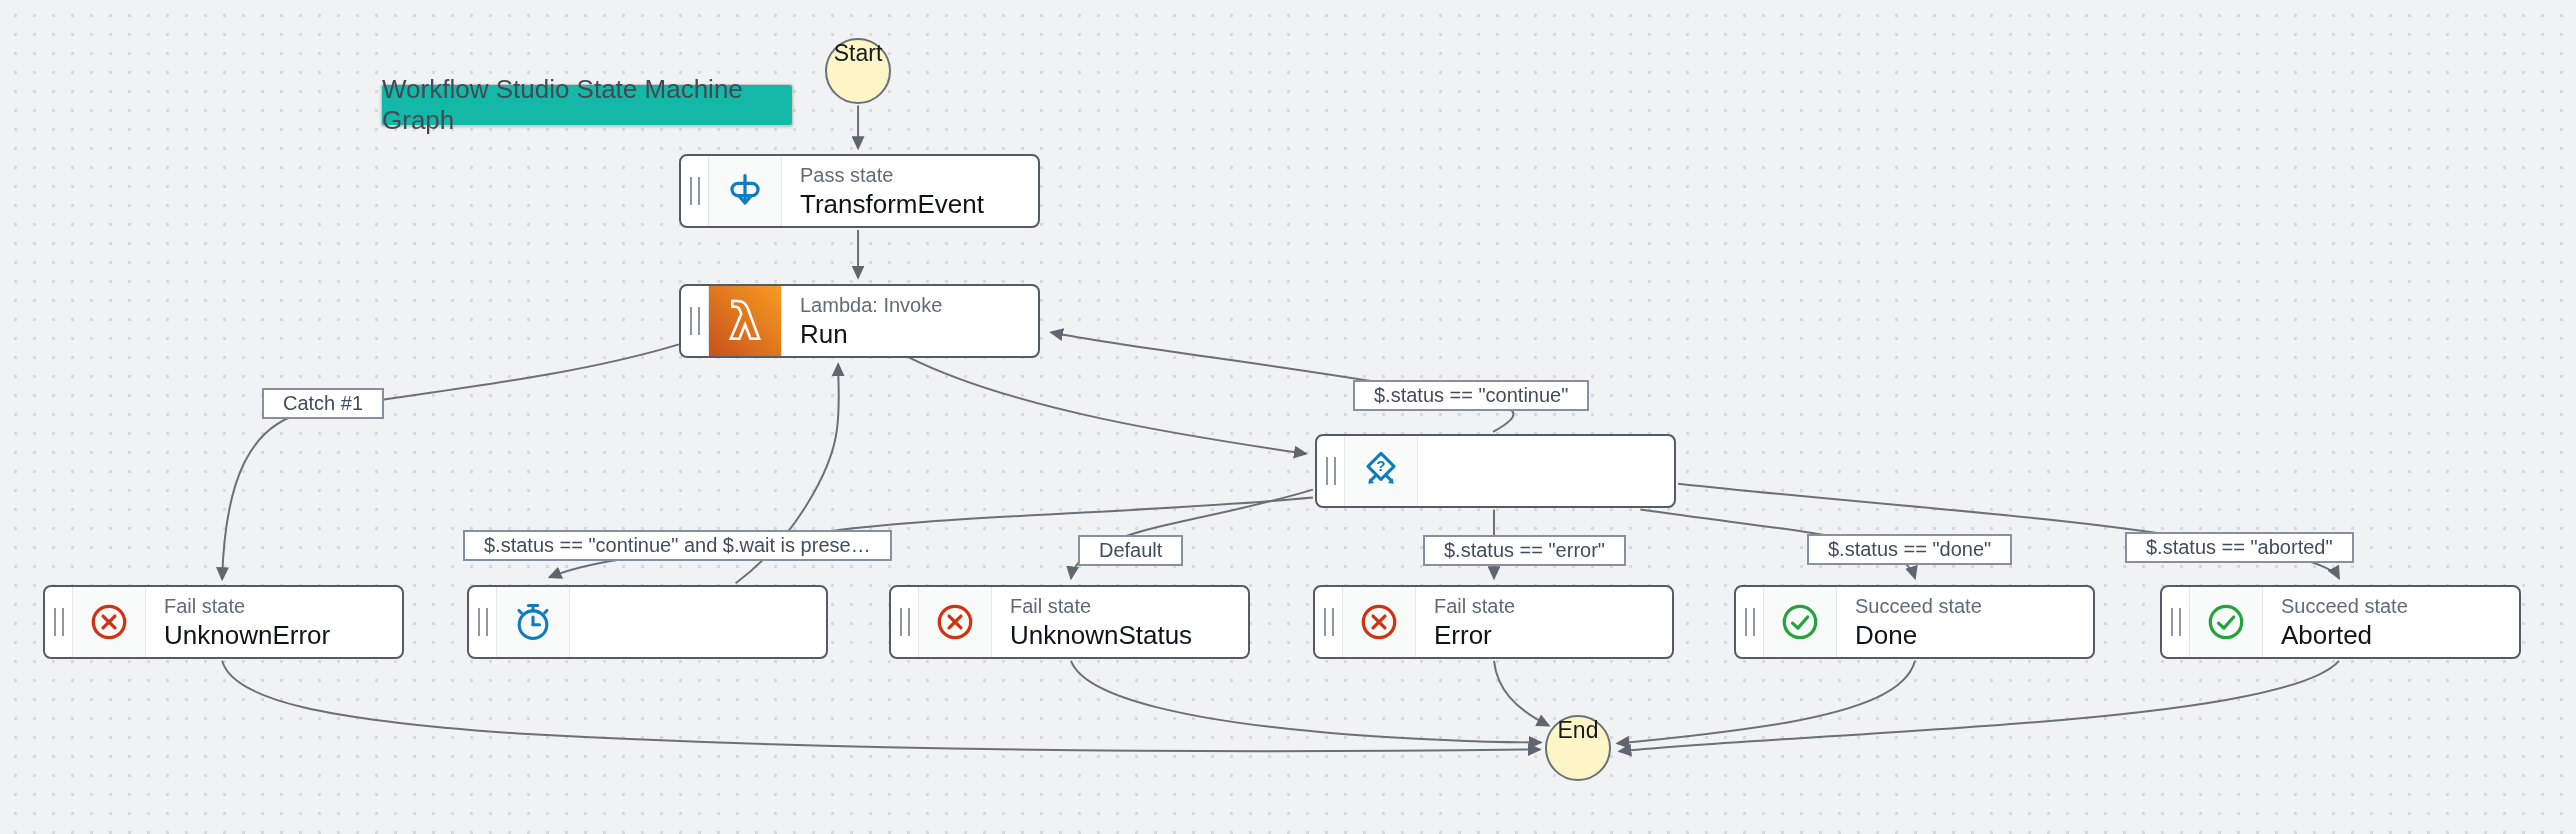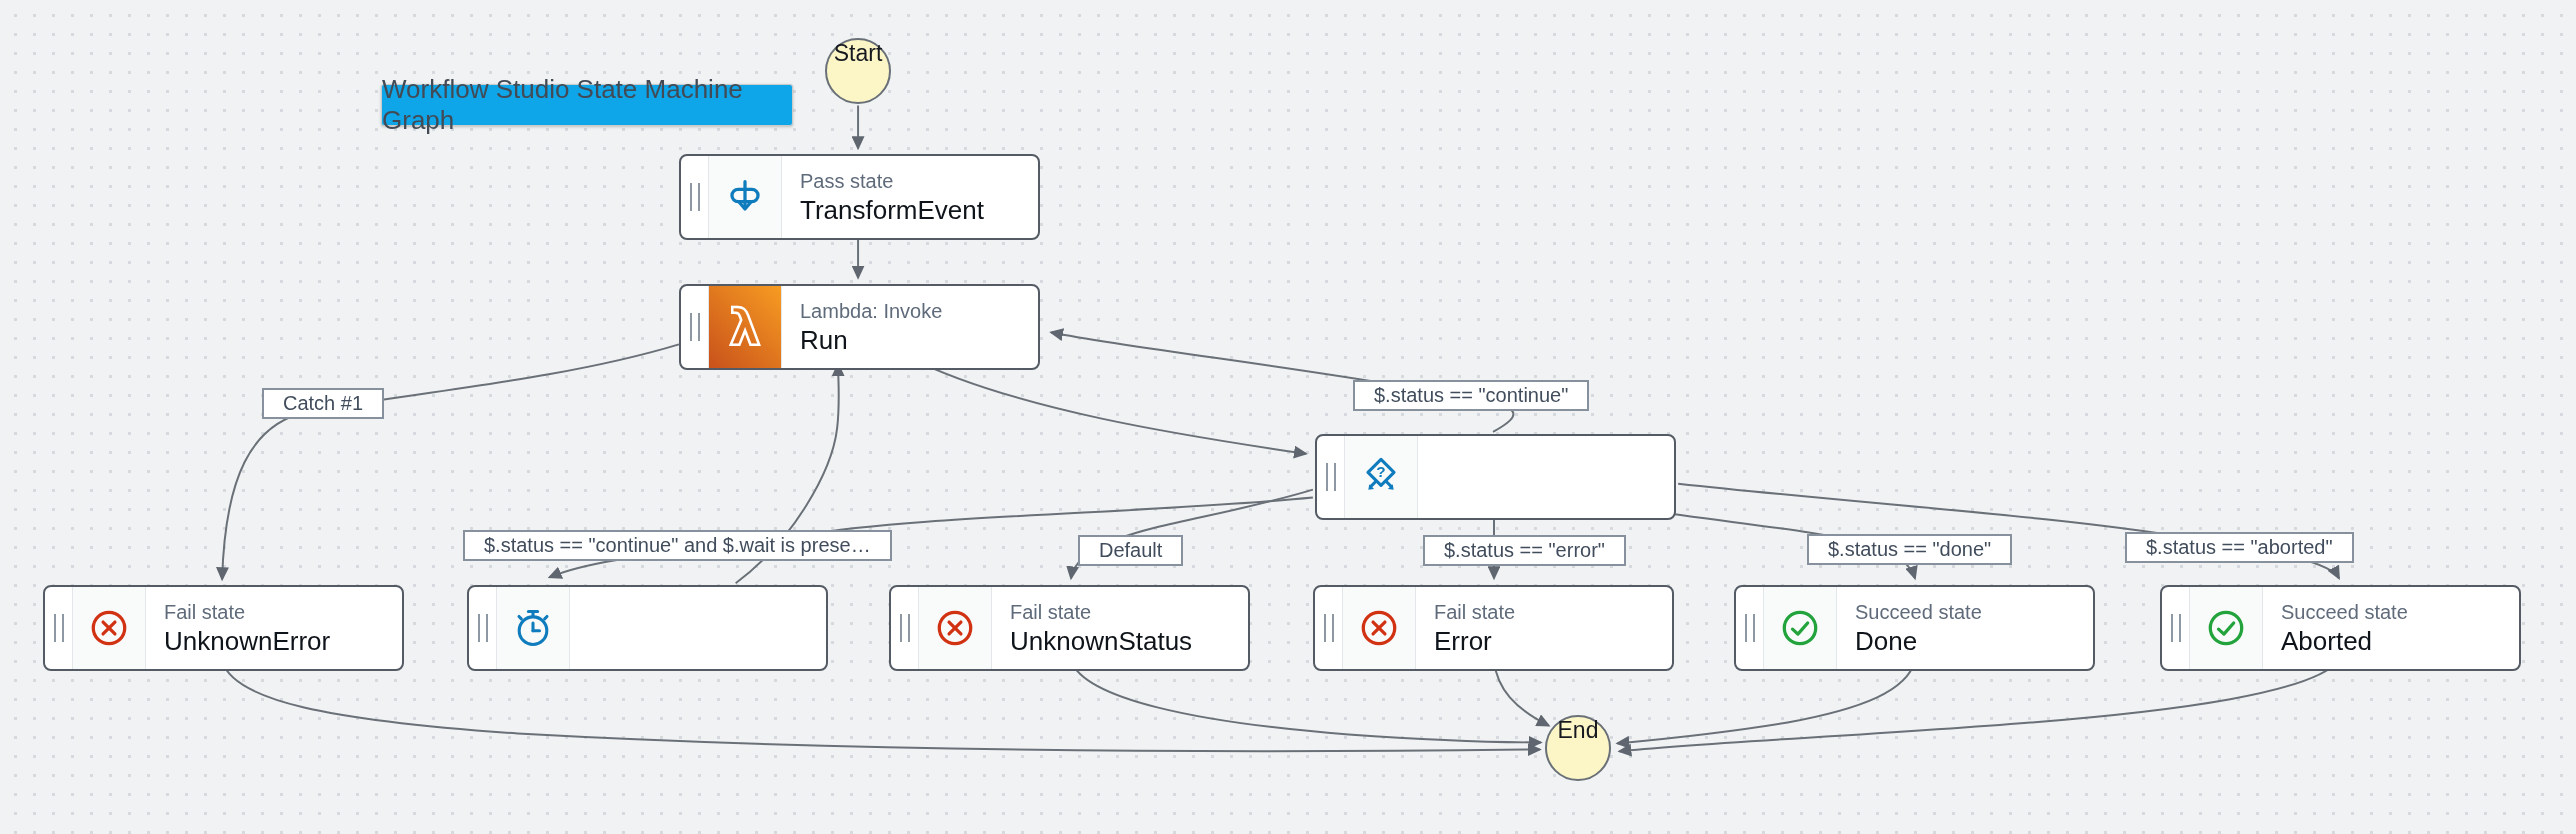--- a/index.html
+++ b/index.html
@@ -7,21 +7,21 @@
     width:2576px;height:834px;position:relative;overflow:hidden;
     background-color:#f1f2f3;
     background-image:radial-gradient(circle,#d6d9dd 1.8px,transparent 2px);
     background-size:19px 19px;background-position:6px 6px;
     font-family:"Liberation Sans",sans-serif;
   }
   svg.edges{position:absolute;left:0;top:0;z-index:1}
   .edge{stroke:#697077;stroke-width:2;fill:none}
 
   .state{
-    position:absolute;width:361px;height:86px;box-sizing:border-box;
+    position:absolute;width:361px;height:74px;box-sizing:border-box;
     background:#ffffff;border:2px solid #545b64;border-radius:8px;
     display:flex;align-items:stretch;z-index:4;cursor:pointer;
   }
   .handle{width:27px;flex:0 0 27px;display:flex;align-items:center;justify-content:center;border-right:1px solid #e4e7ea}
   .grip{width:6px;height:28px;border-left:2px solid #8e98a3;border-right:2px solid #8e98a3}
   .iconcell{width:72px;flex:0 0 72px;display:flex;align-items:center;justify-content:center;background:#f9fafa;border-right:1px solid #e4e7ea}
   .iconcell.lambda-bg{background:linear-gradient(45deg,#c8511b,#f79c22);border-right:1px solid #e4e7ea}
   .textcell{flex:1;display:flex;flex-direction:column;justify-content:center;padding-left:18px;gap:4px;min-width:0}
   .type{font-size:20px;line-height:22px;color:#5f6b7a}
   .name{font-size:26px;line-height:28px;color:#0f141a;font-weight:500}
@@ -30,21 +30,21 @@
     position:absolute;width:66px;height:66px;box-sizing:border-box;border-radius:50%;
     background:#fcf6c7;border:2px solid #697077;display:flex;justify-content:center;
     font-size:23px;font-weight:500;color:#16191f;z-index:4;
   }
   .chip{
     position:absolute;background:#ffffff;border:2px solid #87919e;color:#414d5c;
     font-size:20px;line-height:22px;padding:2px 19px 3px;white-space:nowrap;z-index:3;
   }
   .tooltip{
     position:absolute;left:381px;top:84px;width:412px;height:42px;z-index:5;
-    background:#0ea5e9;border:1px solid #c9cccb;border-radius:3px;box-shadow:0 1px 3px rgba(0,0,0,.22);
+    background:#14b8a6;border:1px solid #c9cccb;border-radius:3px;box-shadow:0 1px 3px rgba(0,0,0,.22);
     display:flex;align-items:center;justify-content:center;
     font-size:26px;color:#424b55;box-sizing:border-box;
   }
   .ico{display:block}
 </style>
 </head>
 <body>
 
 <svg class="edges" width="2576" height="834" viewBox="0 0 2588 838">
   <defs>

